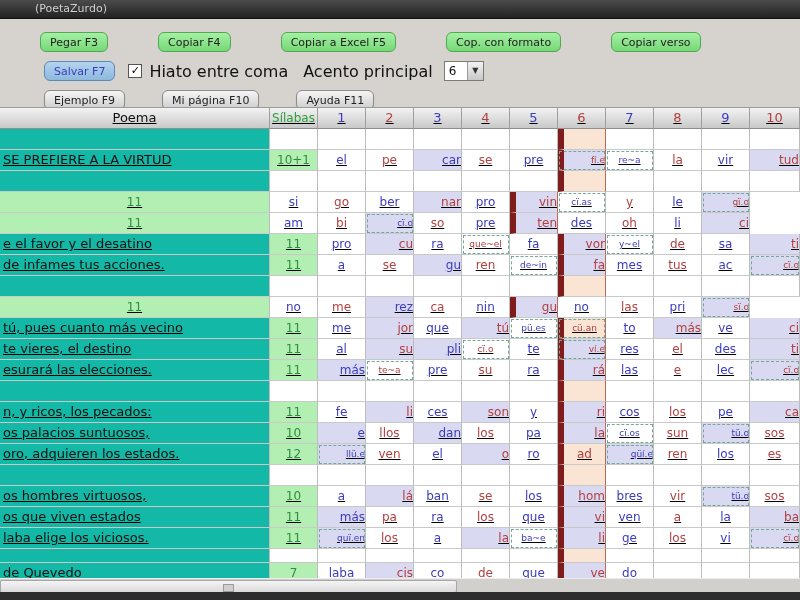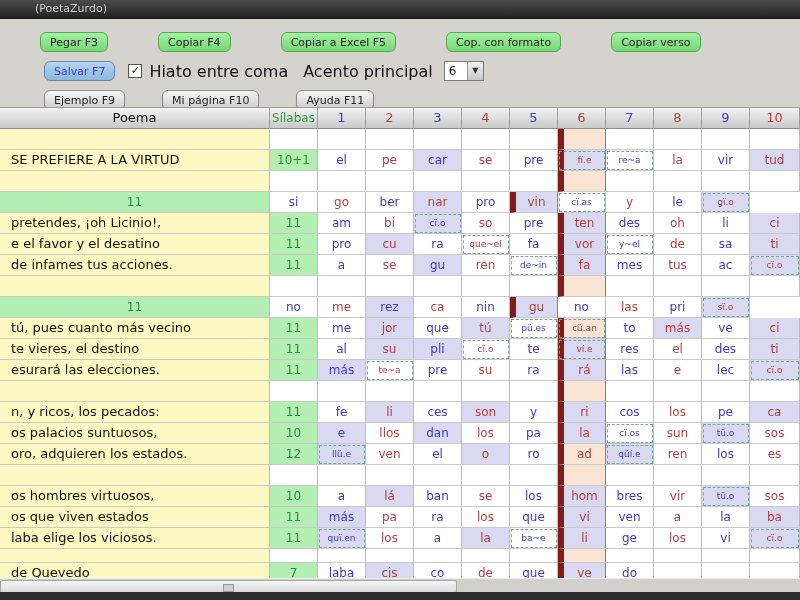--- a/index.html
+++ b/index.html
@@ -37,38 +37,38 @@
   .select .val{width:18px;font-size:12px;padding-left:4px;line-height:18px;color:#111;}
   .select .arrow{
     width:15px;background:linear-gradient(#f2f2f2,#c9c9c9);border-left:1px solid #9a9a9a;
     font-size:8px;line-height:18px;text-align:center;color:#333;
   }
   
   .table{
     position:absolute;top:107px;left:0;width:800px;height:471px;
     overflow:hidden;background:#fff;border-top:1px solid #9a9a9a;
   }
-  .trow{display:grid;grid-template-columns:270px 48px repeat(9,48px) 50px;height:21px;}
+  .trow{display:grid;grid-template-columns:270px 48px repeat(9,48px) 50px;height:21px;text-decoration:underline;}
   .cell{
     box-sizing:border-box;border-right:1px solid #bcbcbc;border-bottom:1px solid #c9c9c9;
     overflow:hidden;white-space:nowrap;line-height:20px;text-align:center;font-size:12px;
   }
   .hcell{
     background:linear-gradient(#f3f3f3,#c9c9c9);
     border-right:1px solid #9e9e9e;border-bottom:1px solid #8f8f8f;
     font-size:13px;color:#111;
   }
   .hcell.silabas{color:#2f9e3f;font-size:12px;}
-  .poem-cell{background:#fef9c3;text-align:left;padding-left:11px;font-size:13px;color:#111;}
+  .poem-cell{background:#14b8a6;text-align:left;padding-left:3px;font-size:13px;color:#111;}
   .silabas-cell{background:#fff;}
   .silabas-cell.filled{background:#b3efb3;color:#2c8f3c;}
   .syl{background:#fff;}
   .blue{color:#3c3cbe;}
   .red{color:#b24040;}
-  .stressed{background:#d9d9f2;}
+  .stressed{background:#d9d9f2;text-align:right;}
   .dashed{font-size:9px;outline:1px dashed #74a79a;outline-offset:-2px;}
   .accent-col{background:#fae4d3;border-left:6px solid #7f1d1d;border-right:1px solid #bb6a55;}
   .accent-col.stressed{background:#d9d9f2;}
   
   .hscroll{
     position:absolute;top:578px;left:0;width:800px;height:14px;
     background:#d2d0cc;border-top:1px solid #ececec;
   }
   .hthumb{
     position:absolute;top:1px;left:0;width:455px;height:11px;
@@ -178,21 +178,20 @@
         <div class="cell syl blue">ber</div>
         <div class="cell syl red stressed">nar</div>
         <div class="cell syl blue">pro</div>
         <div class="cell syl red accent-col stressed">vin</div>
         <div class="cell syl blue dashed">cï.as</div>
         <div class="cell syl red">y</div>
         <div class="cell syl blue">le</div>
         <div class="cell syl red stressed dashed">gï.o</div>
       </div>
       <div class="trow">
-        <div class="cell poem-cell">pretendes, ¡oh Licinio!,</div>
         <div class="cell silabas-cell filled">11</div>
         <div class="cell syl blue">am</div>
         <div class="cell syl red">bi</div>
         <div class="cell syl blue stressed dashed">cï.o</div>
         <div class="cell syl red">so</div>
         <div class="cell syl blue">pre</div>
         <div class="cell syl red accent-col stressed">ten</div>
         <div class="cell syl blue">des</div>
         <div class="cell syl red">oh</div>
         <div class="cell syl blue">li</div>

